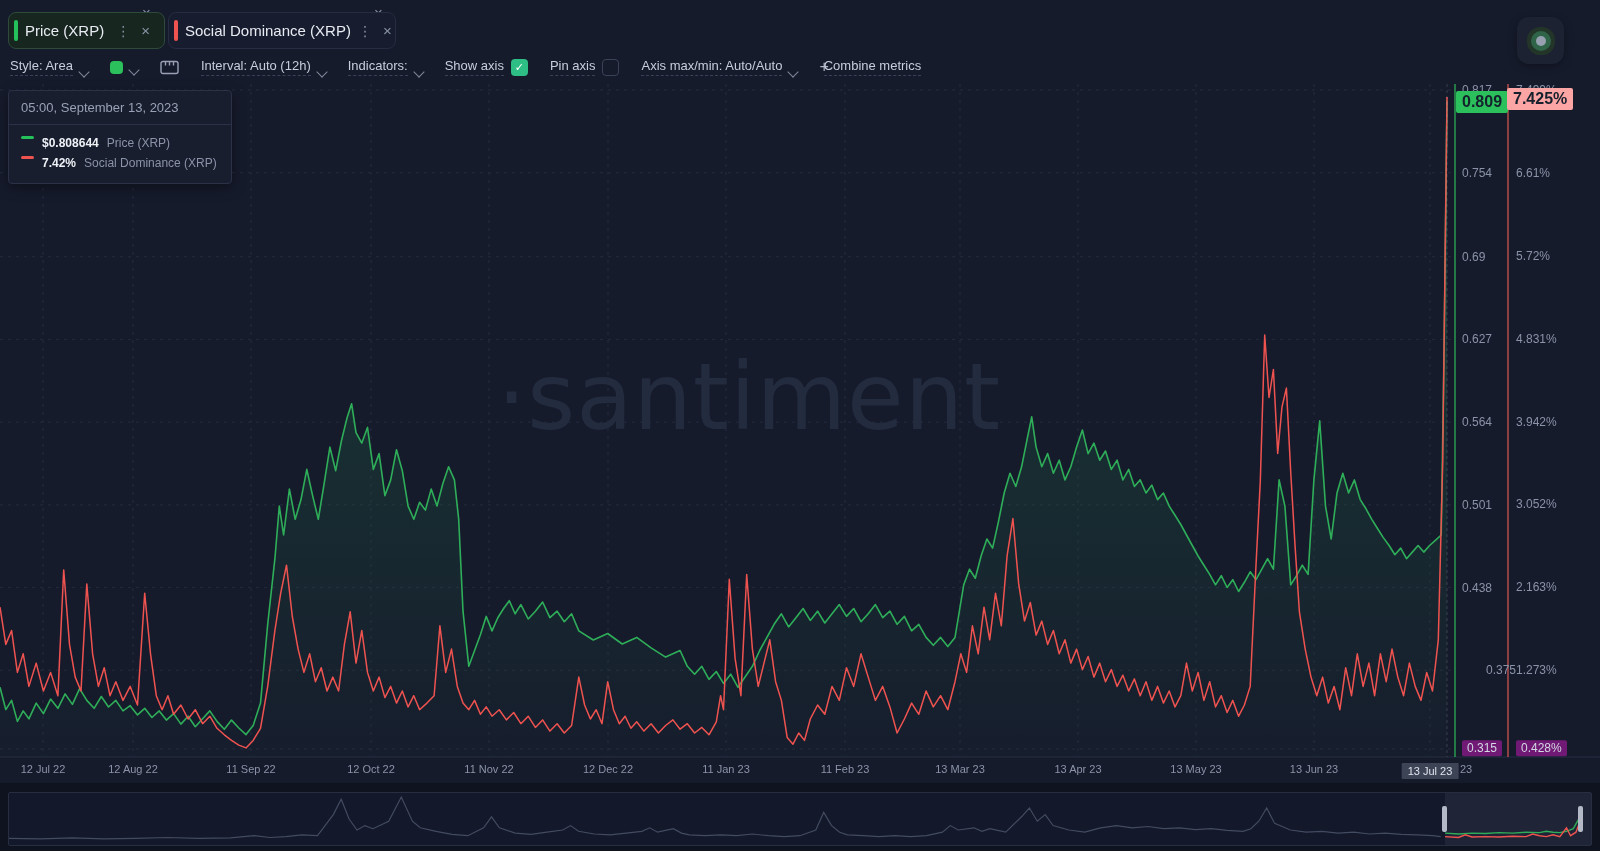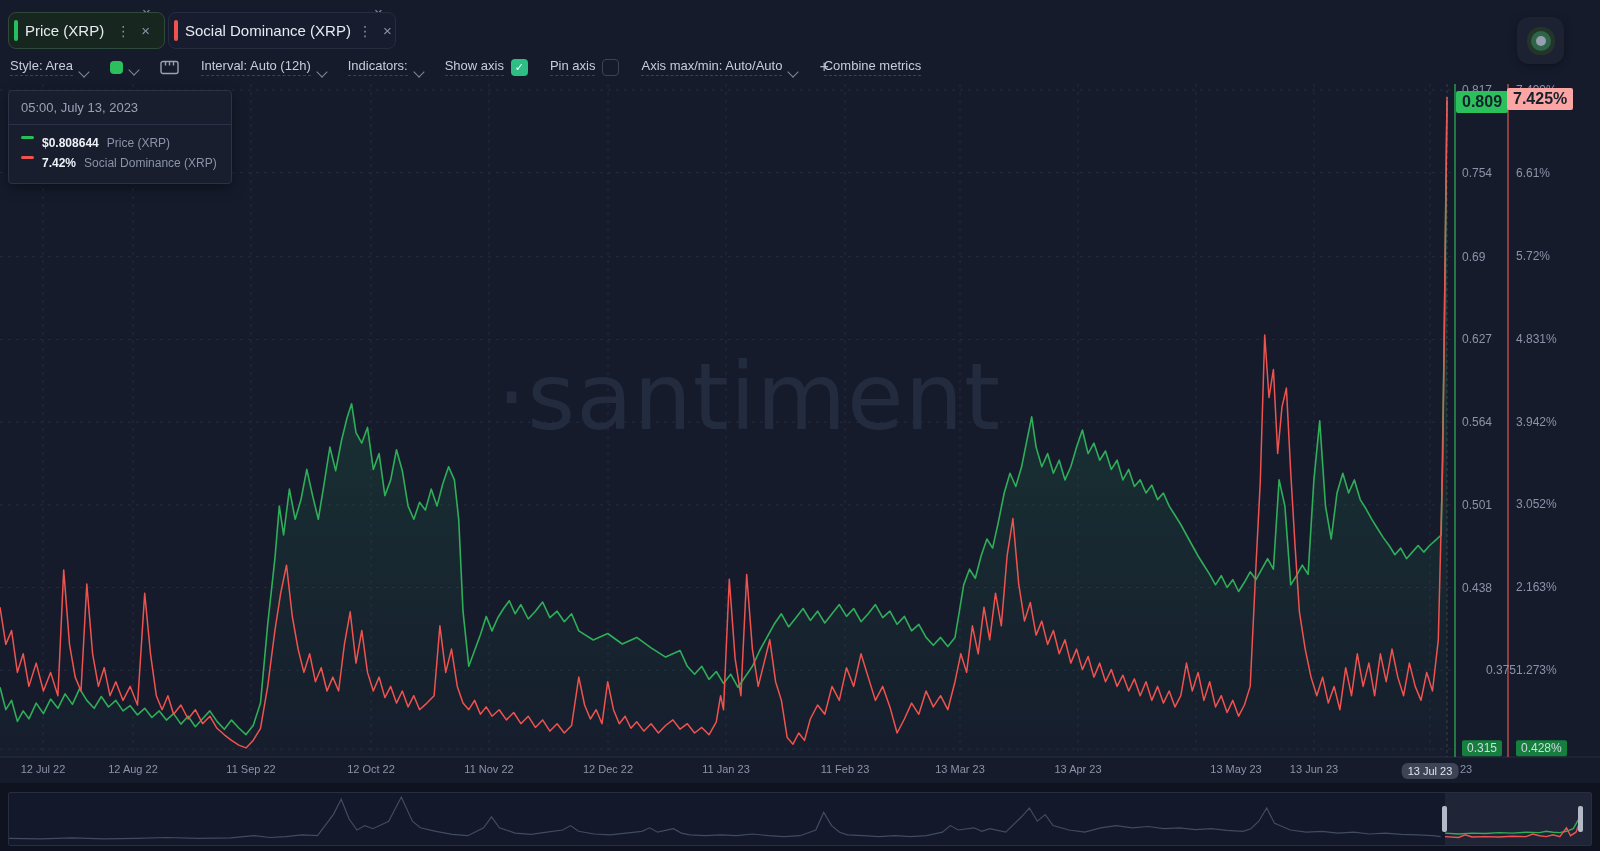--- a/index.html
+++ b/index.html
@@ -31,25 +31,25 @@
             align-items:center;justify-content:center;font-size:11px;}
   .checkbox.checked{background:#2dbd85;color:#fff;}
   .checkbox.empty{border:1.5px solid #3a4257;background:transparent;}
   .plus-sign{font-size:16px;color:#aeb5c6;margin-right:-12px;}
   
   #main-svg{position:absolute;left:0;top:0;pointer-events:none;}
   #plot-hover{position:absolute;left:0;top:84px;width:1447px;height:673px;}
   .watermark{position:absolute;left:497px;top:344px;font-family:"DejaVu Sans",sans-serif;
              font-size:92px;font-weight:400;color:#232b3f;letter-spacing:1px;user-select:none;}
   .ytick{position:absolute;font-size:12px;color:#8b93a8;transform:translateY(-50%);}
-  .ytick.badge{background:#15803d;color:#d3d8e4;border-radius:2px;padding:1px 5px;transform:translateY(-55%);}
+  .ytick.badge{background:#701a75;color:#d3d8e4;border-radius:2px;padding:1px 5px;transform:translateY(-55%);}
   .cur-badge{position:absolute;font-size:16px;font-weight:bold;border-radius:2px;padding:2px 6px;
              color:#14202c;z-index:5;}
   .xtick{position:absolute;top:763px;font-size:11px;color:#8b93a8;transform:translateX(-50%);white-space:nowrap;}
-  .xtick.badge{background:#3d4456;color:#dfe3ec;border-radius:6px;padding:2px 6px;z-index:4;}
+  .xtick.badge{background:#3d4456;color:#dfe3ec;border-radius:1px;padding:2px 6px;z-index:4;}
   .xtick.plain-overflow{transform:none;}
   
   .tooltip{position:absolute;left:8px;top:90px;width:222px;background:rgba(25,30,47,0.96);
            border:1px solid #2b3247;border-radius:4px;box-shadow:0 4px 14px rgba(0,0,0,0.4);z-index:6;}
   .tooltip-header{font-size:13px;color:#98a1b5;padding:9px 12px;border-bottom:1px solid #2b3247;}
   .tooltip-body{padding:8px 12px 10px;}
   .tt-row{display:flex;align-items:flex-start;gap:8px;font-size:12px;padding:3px 0;}
   .tt-dash{width:13px;height:3px;border-radius:2px;flex:0 0 auto;}
   .tt-value{color:#eef1f6;font-weight:bold;}
   .tt-label{color:#8b93a8;}
@@ -163,21 +163,21 @@
       <span class="tb-text">Axis max/min: Auto/Auto</span>
       <span class="chev"></span>
     </div>
     <div class="tb-item">
       <span class="plus-sign">+</span>
       <span class="tb-text">Combine metrics</span>
     </div>
   </div>
 
   <div class="tooltip">
-    <div class="tooltip-header">05:00, July 13, 2023</div>
+    <div class="tooltip-header">05:00, September 13, 2023</div>
     <div class="tooltip-body" id="tooltip-body">
         <div class="tt-row">
           <span class="tt-dash" style="background:#24c05b"></span>
           <span class="tt-value">$0.808644</span>
           <span class="tt-label">Price (XRP)</span>
         </div>
         <div class="tt-row">
           <span class="tt-dash" style="background:#ef5350"></span>
           <span class="tt-value">7.42%</span>
           <span class="tt-label">Social Dominance (XRP)</span>
@@ -211,21 +211,21 @@
       <span class="xtick" style="left: 43px;">12 Jul 22</span>
       <span class="xtick" style="left: 133px;">12 Aug 22</span>
       <span class="xtick" style="left: 251px;">11 Sep 22</span>
       <span class="xtick" style="left: 371px;">12 Oct 22</span>
       <span class="xtick" style="left: 489px;">11 Nov 22</span>
       <span class="xtick" style="left: 608px;">12 Dec 22</span>
       <span class="xtick" style="left: 726px;">11 Jan 23</span>
       <span class="xtick" style="left: 845px;">11 Feb 23</span>
       <span class="xtick" style="left: 960px;">13 Mar 23</span>
       <span class="xtick" style="left: 1078px;">13 Apr 23</span>
-      <span class="xtick" style="left: 1196px; margin-left: 40px;">13 May 23</span>
+      <span class="xtick" style="left: 1196px;">13 May 23</span>
       <span class="xtick" style="left: 1314px;">13 Jun 23</span>
       <span class="xtick badge" style="left: 1430px;">13 Jul 23</span>
       <span class="xtick plain-overflow" style="left: 1460px;">23</span>
     </div>
 
   <div class="cur-badge" id="green-cur" style="left: 1456px; top: 91px; background: rgb(43, 192, 92);">0.809</div>
   <div class="cur-badge" id="red-cur" style="left: 1507px; top: 88px; background: #fca5a5;">7.425%</div>
 
   <div class="bottom-bg"></div>
   <div class="navigator">

